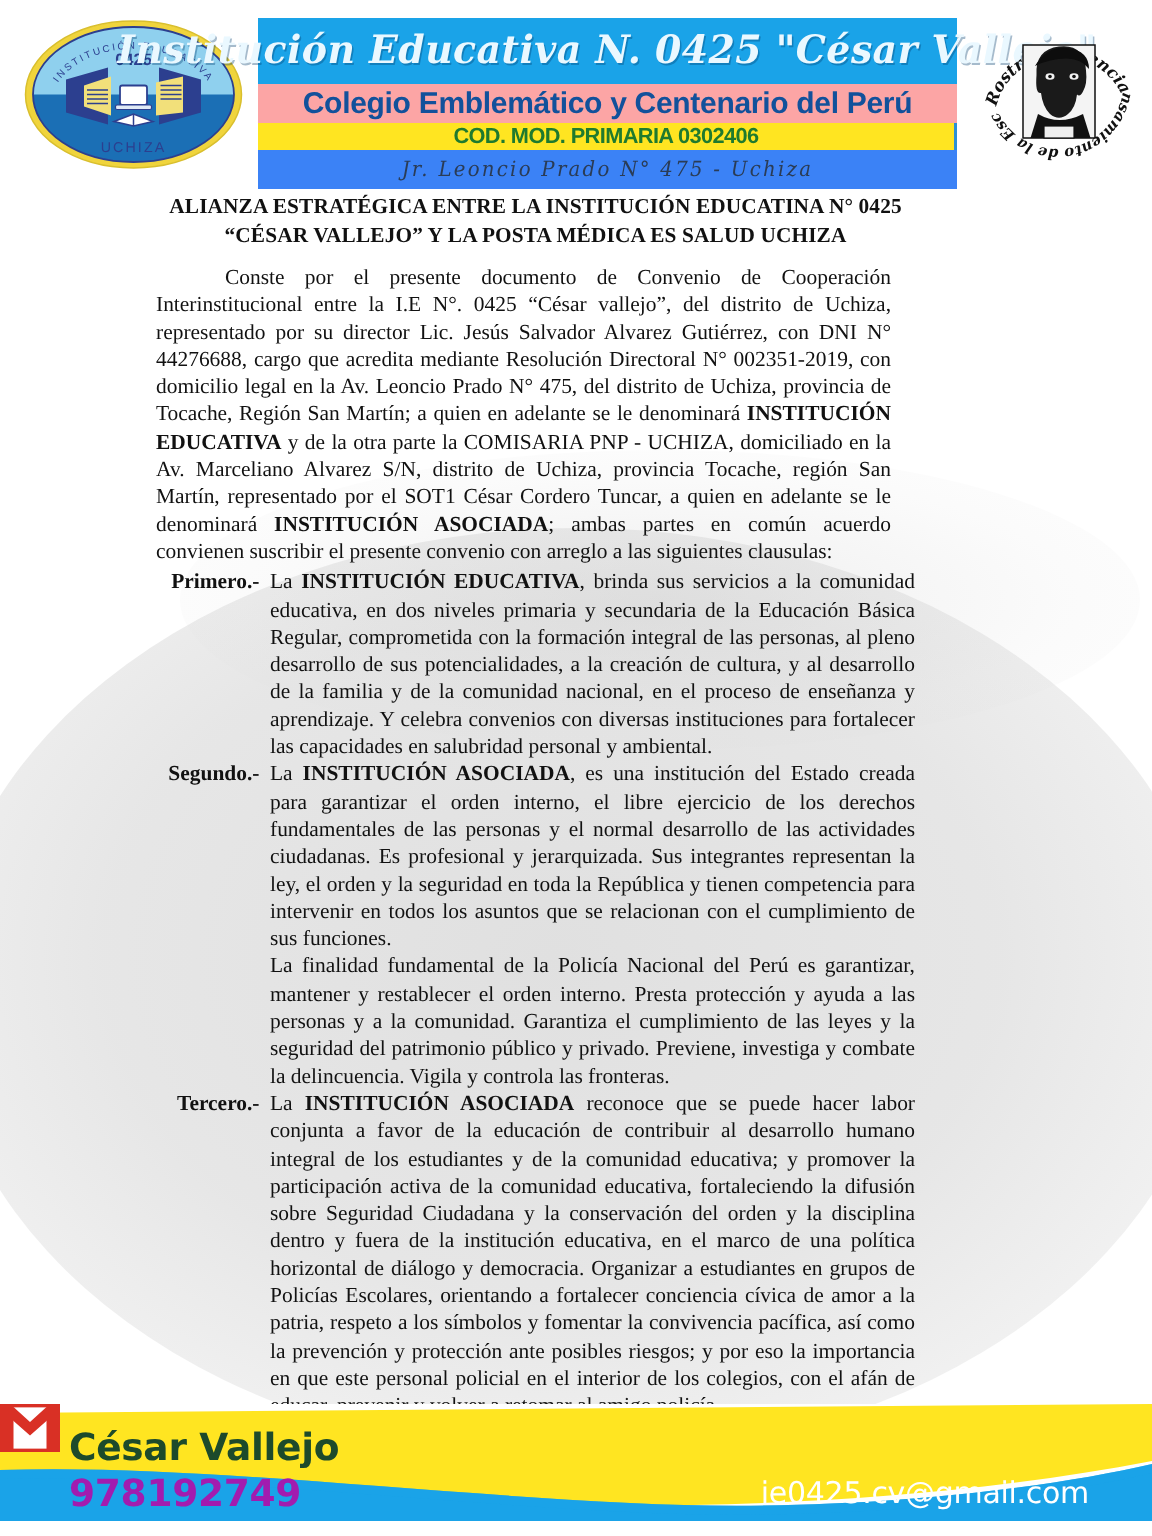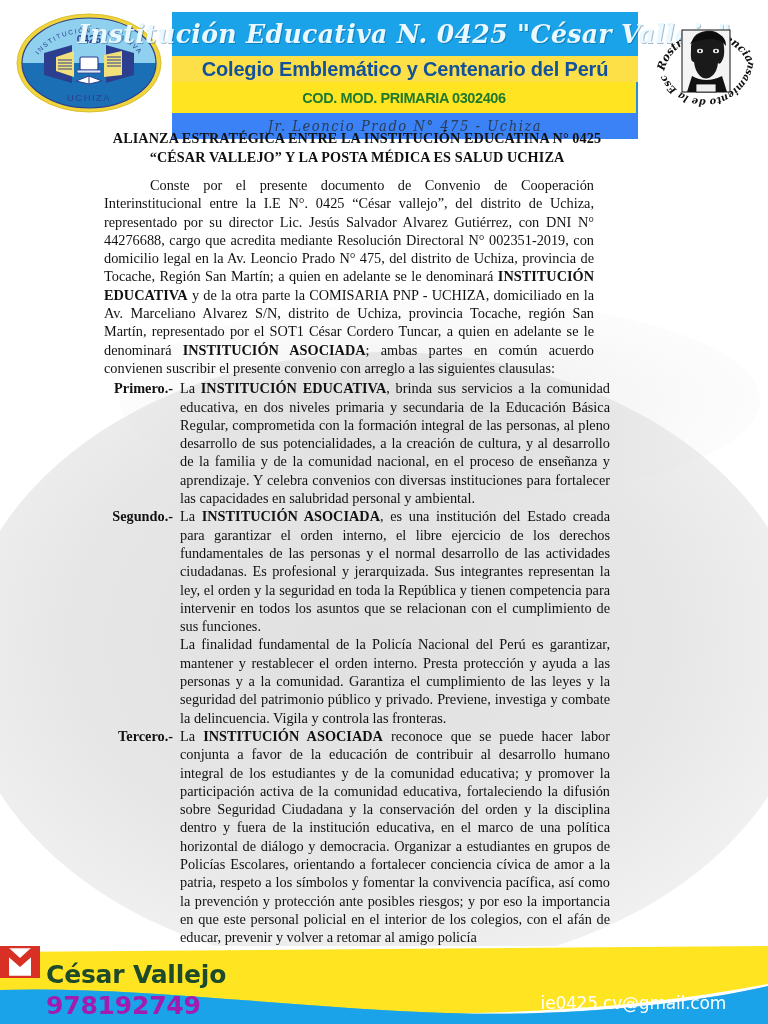--- a/index.html
+++ b/index.html
@@ -89,32 +89,32 @@
     letter-spacing: 0.3px;
     white-space: nowrap;
     text-shadow: 1px 1px 0 rgba(0,60,110,0.35);
     transform: scaleX(0.97);
   }
   .band-white {
     height: 26px;
     display: flex;
     align-items: center;
     justify-content: center;
-    background: #fde047;
+    background: #fca5a5;
   }
   .band-white .sub {
     font-family: "Liberation Sans", "DejaVu Sans", sans-serif;
     font-weight: bold;
     font-size: 20px;
     color: #12519b;
     white-space: nowrap;
     letter-spacing: -0.2px;
   }
   .band-yellow {
-    height: 31px;
+    height: 18px;
     background: #ffe521;
     display: flex;
     align-items: stretch;
   }
   .band-yellow .code {
     flex: 1;
     display: flex;
     align-items: center;
     justify-content: center;
     font-family: "Liberation Sans", "DejaVu Sans", sans-serif;
@@ -206,21 +206,21 @@
   .clause .body p { margin: 0; }
   .clause .body p + p { margin-top: 0; }
   .clause .body b { font-weight: bold; }
 
   
   #footer {
     position: absolute;
     left: 0;
     bottom: 0;
     width: 768px;
-    height: 78px;
+    height: 88px;
     z-index: 5;
     overflow: hidden;
     background: #ffffff;
   }
   #footer svg { position: absolute; left: 0; top: 0; }
   .foot-txt {
     position: absolute;
     font-family: "DejaVu Sans", "Liberation Sans", sans-serif;
     white-space: nowrap;
   }
@@ -233,21 +233,21 @@
   }
   #wa-number {
     left: 46px; top: 45px;
     font-size: 25px;
     font-weight: bold;
     color: #a21caf;
     letter-spacing: -0.2px;
   }
   #mail-addr {
     right: 42px; top: 47px;
-    font-size: 17px;
+    font-size: 20px;
     font-weight: normal;
     color: #ffffff;
     letter-spacing: -0.2px;
   }
   #fb-icon { position: absolute; left: 13px; top: 12px; }
   #wa-icon { position: absolute; left: 13px; top: 45px; }
   #gmail-icon { position: absolute; right: 3px; top: 38px; }
 </style>
 </head>
 <body>

